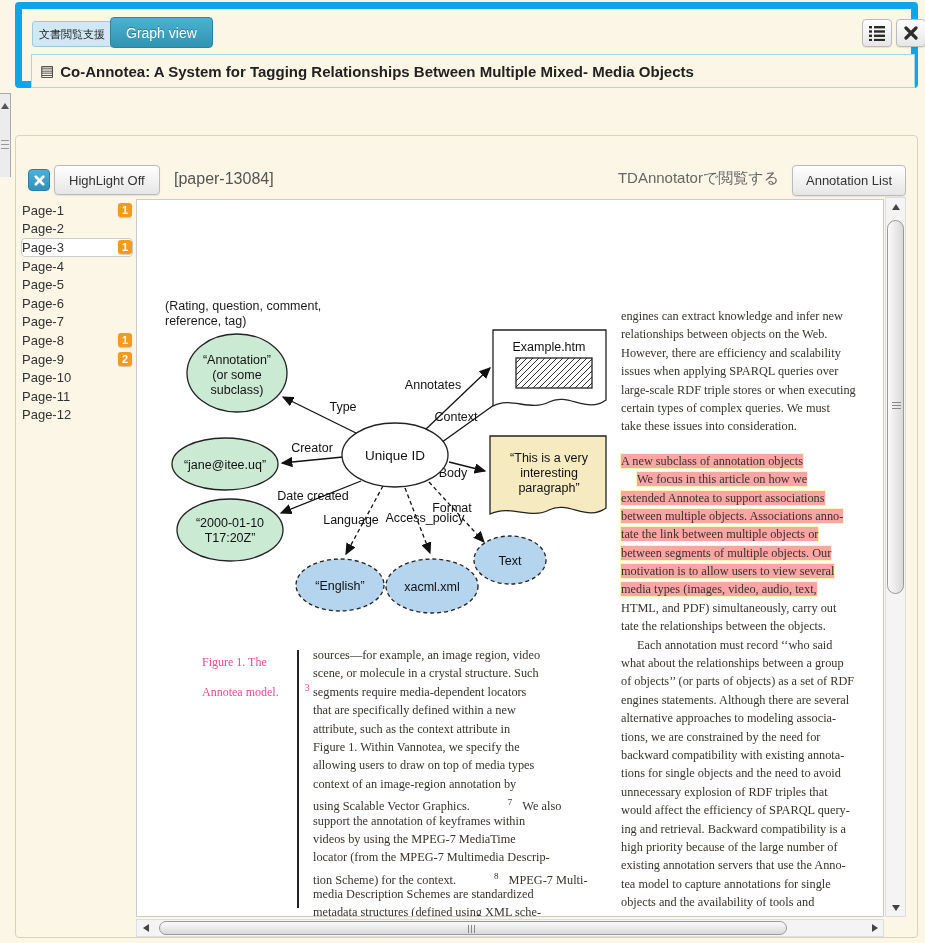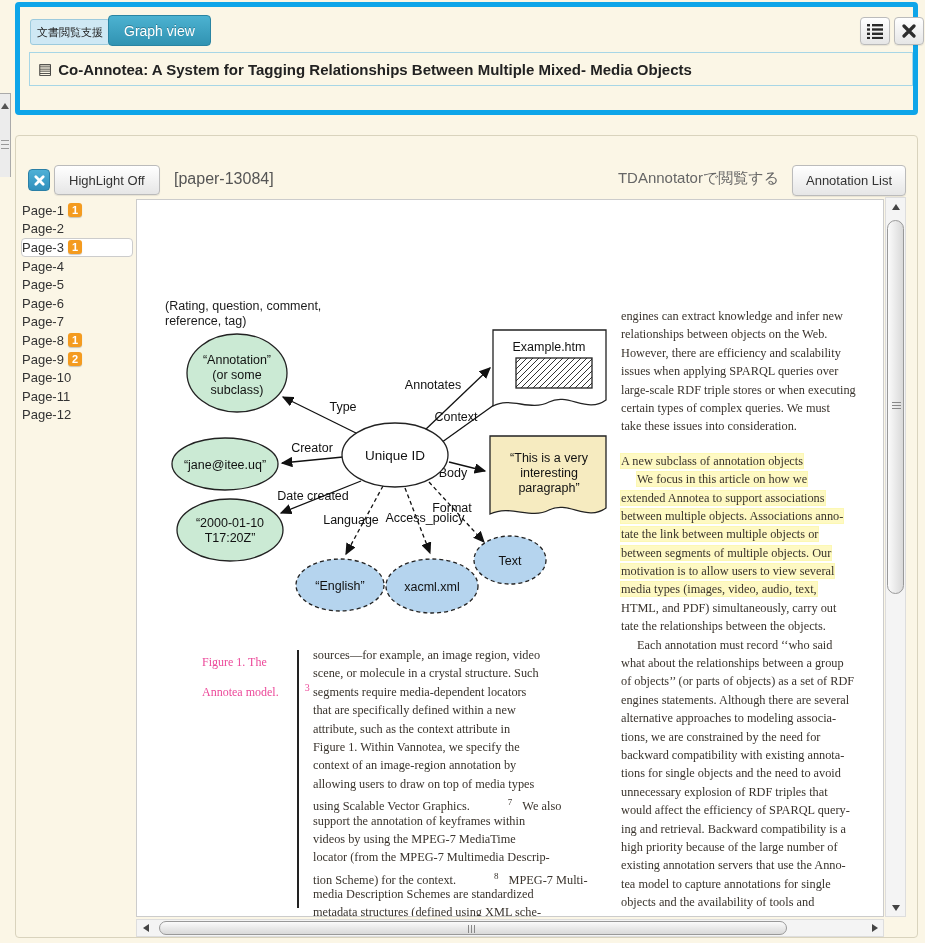--- a/index.html
+++ b/index.html
@@ -6,22 +6,22 @@
   html,body { width:925px; height:943px; }
   body {
     background:#fbf6e6;
     font-family:"Liberation Sans", sans-serif;
     position:relative;
     overflow:hidden;
     color:#333;
   }
   
   .top-panel {
-    position:absolute; left:15px; top:2px; width:903px; height:113px;
-    border:5px solid #0ea5e9; border-radius:4px; background:#fbf6e6;
+    position:absolute; left:15px; top:2px; width:903px; height:86px;
+    border:7px solid #0ea5e9; border-radius:4px; background:#fbf6e6;
   }
   .btn {
     display:inline-flex; align-items:center; justify-content:center;
     border-radius:4px; cursor:pointer;
     font-family:"Liberation Sans", sans-serif;
   }
   .btn-gray {
     background:linear-gradient(#ffffff,#e6e6e6);
     border:1px solid #bbb; color:#333;
     box-shadow:inset 0 1px 0 rgba(255,255,255,.4), 0 1px 1px rgba(0,0,0,.08);
@@ -79,21 +79,21 @@
   .td-label {
     position:absolute; right:138px; top:33px; font-size:15px; color:#666;
   }
   .annotation-list-btn {
     position:absolute; right:11px; top:29px; height:31px; padding:0 13px; font-size:13px;margin-left:40px;
   }
 
   
   .page-sidebar { position:absolute; left:5px; top:65px; width:112px; }
   .page-item {
-    height:18.6px; display:flex; align-items:center; justify-content:flex-start;
+    height:18.6px; display:flex; align-items:center; justify-content:space-between;
     font-size:13px; color:#333; cursor:pointer; border:1px solid transparent;
     border-radius:4px; position:relative;
   }
   .page-item.selected { background:#fff; border:1px solid #ccc; }
   .page-item .badge {
     margin-left:4px; background:#f49b1f; color:#fff; font-size:11px; font-weight:bold;
     padding:1px 4px; border-radius:3px; line-height:12px;
     box-shadow:0 1px 1px rgba(0,0,0,.2);
   }
 
@@ -115,21 +115,21 @@
   }
   .text-col {
     position:absolute; font-family:"Liberation Serif",serif;
     font-size:12.3px; color:#39332c;
   }
   .mid-col   { left:176px; top:446px; width:300px; }
   .right-col { left:484px; top:107px; width:268px; }
   .tline { height:18.4px; line-height:18.4px; white-space:nowrap; }
   .tline.gap { height:16px; }
   .tline.indent { padding-left:16px; }
-  .hlspan { background:#fef9c3; box-shadow:0 0 0 1px #fcf8b4; }
+  .hlspan { background:#fca5a5; box-shadow:0 0 0 1px #fcf8b4; }
   .tline sup.fnote { font-size:9px; vertical-align:super; margin-left:38px; }
   .tline .after-sup { margin-left:10px; }
 
   
   .v-scrollbar {
     position:absolute; left:869px; top:61px; width:21px; height:720px;
     background:#f4f4f4; border:1px solid #ddd;
   }
   .v-scrollbar .arrow-btn, .h-scrollbar .arrow-btn {
     position:absolute; display:flex; align-items:center; justify-content:center;
@@ -341,22 +341,22 @@
 
     <div class="col-divider"></div>
 
     <div class="text-col mid-col">
         <div class="tline"><span>sources—for example, an image region, video</span></div>
         <div class="tline"><span>scene, or molecule in a crystal structure. Such</span></div>
         <div class="tline"><span>segments require media-dependent locators</span></div>
         <div class="tline"><span>that are specifically defined within a new</span></div>
         <div class="tline"><span>attribute, such as the context attribute in</span></div>
         <div class="tline"><span>Figure 1. Within Vannotea, we specify the</span></div>
+        <div class="tline"><span>allowing users to draw on top of media types</span></div>
         <div class="tline"><span>context of an image-region annotation by</span></div>
-        <div class="tline"><span>allowing users to draw on top of media types</span></div>
         <div class="tline"><span>using Scalable Vector Graphics.</span><sup class="fnote">7</sup><span class="after-sup">We also</span></div>
         <div class="tline"><span>support the annotation of keyframes within</span></div>
         <div class="tline"><span>videos by using the MPEG-7 MediaTime</span></div>
         <div class="tline"><span>locator (from the MPEG-7 Multimedia Descrip-</span></div>
         <div class="tline"><span>tion Scheme) for the context.</span><sup class="fnote">8</sup><span class="after-sup">MPEG-7 Multi-</span></div>
         <div class="tline"><span>media Description Schemes are standardized</span></div>
         <div class="tline"><span>metadata structures (defined using XML sche-</span></div>
       </div>
 
     <div class="text-col right-col">

